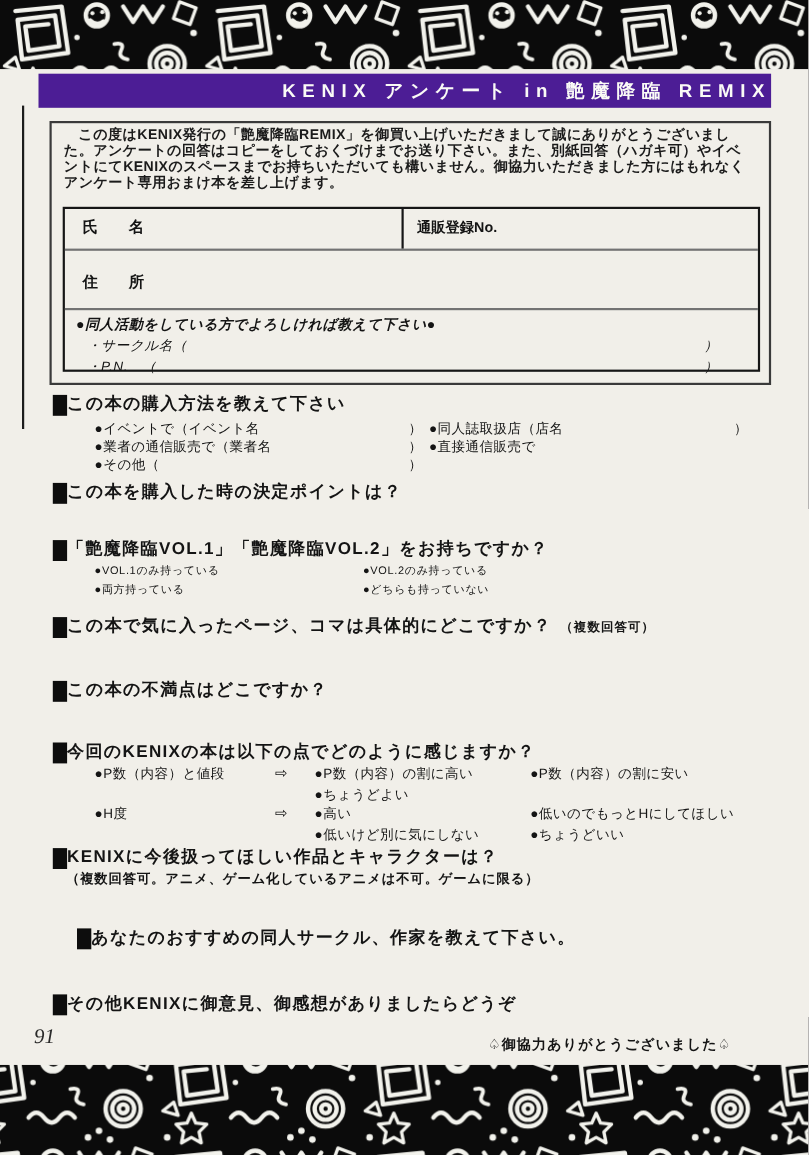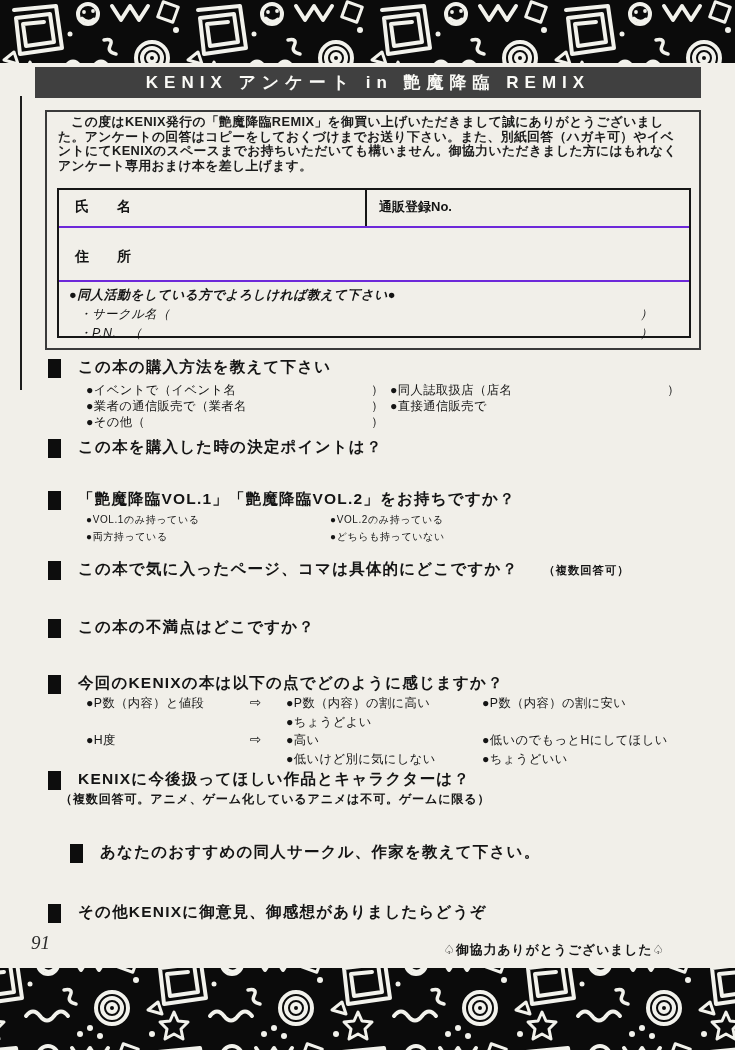--- a/index.html
+++ b/index.html
@@ -5,42 +5,42 @@
   html,body{margin:0;padding:0;background:#888;}
   .page{
     position:relative;width:735px;height:1050px;margin:0 auto;
     background:#f1efe9;overflow:hidden;
     font-family:"Liberation Sans","DejaVu Sans",sans-serif;color:#141414;
   }
   .band{position:absolute;left:0;display:block;}
   .band-top{top:0;}
   .band-bottom{top:968px;}
   .titlebar{
-    position:absolute;left:35px;top:67px;width:666px;height:31px;background:#404040;
-    color:#fafaf6;display:flex;align-items:center;justify-content:center;
+    position:absolute;left:35px;top:67px;width:666px;height:31px;background:#4c1d95;
+    color:#fafaf6;display:flex;align-items:center;justify-content:flex-end;
     font-weight:bold;font-size:17px;letter-spacing:6px;white-space:nowrap;
   }
   .vline{position:absolute;left:20px;top:96px;width:2px;height:294px;background:#1c1c1c;}
   .outerbox{position:absolute;left:45px;top:110px;width:652px;height:236px;border:2px solid #3a3a3a;}
   .intro{
     position:absolute;left:58px;top:115px;width:628px;
     font-size:12.8px;line-height:14.7px;letter-spacing:0.4px;font-weight:bold;color:#1b1b1b;
   }
   .ftable{position:absolute;left:57px;top:188px;width:630px;border:2px solid #161616;}
-  .frow{display:flex;border-bottom:2px solid #6d28d9;box-sizing:border-box;}
+  .frow{display:flex;border-bottom:2px solid #737373;box-sizing:border-box;}
   .frow:last-child{border-bottom:none;}
   .cell{box-sizing:border-box;}
   .cell-name{width:308px;height:36px;border-right:2px solid #161616;padding:8px 0 0 16px;font-weight:bold;font-size:14px;}
   .cell-mailno{flex:1;height:36px;padding:8px 0 0 12px;font-weight:bold;font-size:13px;}
   .cell-addr{width:100%;height:52px;padding:20px 0 0 16px;font-weight:bold;font-size:14px;}
   .cell-doujin{width:100%;height:54px;padding:5px 0 0 10px;font-style:italic;}
   .doujin-h{font-size:12.8px;font-weight:bold;letter-spacing:0.5px;}
   .doujin-line{display:flex;font-size:12.4px;padding-left:10px;margin-top:2px;letter-spacing:0.5px;}
   .doujin-line .paren{margin-left:auto;margin-right:36px;}
-  .q{position:absolute;left:48px;display:flex;gap:17px;align-items:flex-start;text-align:right;}
+  .q{position:absolute;left:48px;display:flex;align-items:flex-start;text-align:right;}
   .qmark{width:13px;height:19px;background:#0d0d0d;flex:none;margin-top:2px;}
   .qtitle{font-size:15.5px;font-weight:bold;letter-spacing:1.2px;white-space:nowrap;}
   .qnote-inline{font-size:11.3px;font-weight:bold;margin-left:8px;align-self:flex-end;padding-bottom:2px;letter-spacing:1px;}
   .opts1{position:absolute;left:86px;top:382px;display:grid;grid-template-columns:304px 296px;font-size:12.3px;line-height:16.2px;letter-spacing:0.4px;}
   .opt{display:flex;}
   .opt .paren{margin-left:auto;margin-right:6px;}
   .opts3{position:absolute;left:86px;top:511px;display:grid;grid-template-columns:244px auto;font-size:10px;line-height:17px;letter-spacing:0.6px;}
   .opts6{position:absolute;left:86px;top:694px;display:grid;grid-template-columns:164px 36px 196px auto;font-size:12.3px;line-height:18.6px;letter-spacing:0.4px;}
   .opts6 .arrow{font-size:13.5px;}
   .q7note{position:absolute;left:60px;top:791px;font-size:12.1px;font-weight:bold;letter-spacing:0.8px;}

